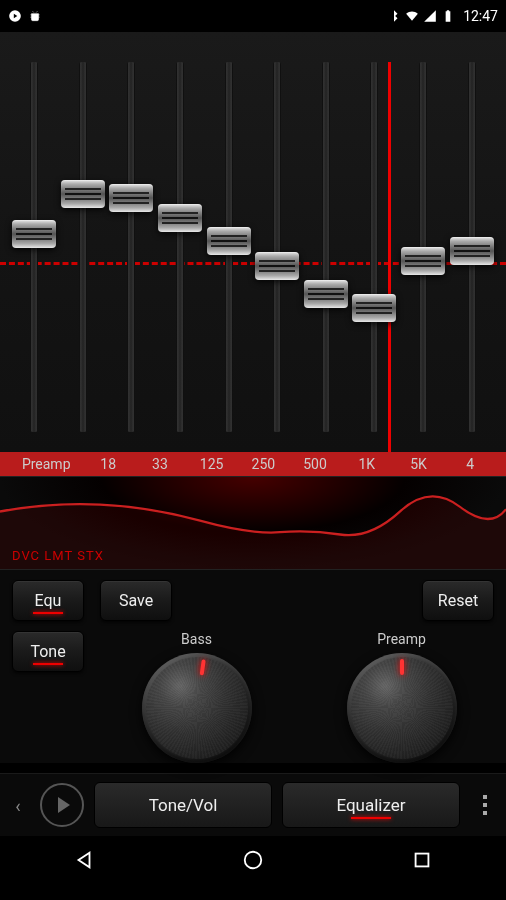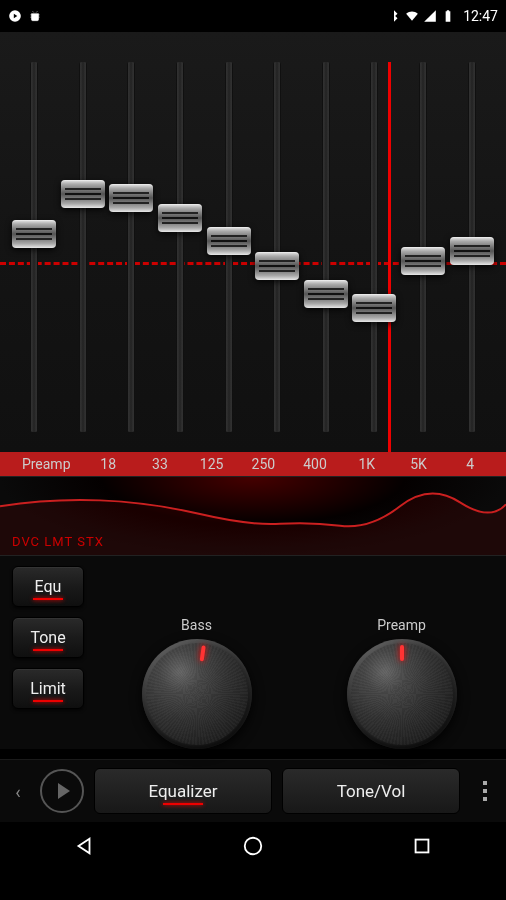--- a/index.html
+++ b/index.html
@@ -21,21 +21,21 @@
 .slider-thumb { position: absolute; left: -18px; width: 44px; height: 28px; cursor: pointer; }
 .thumb-body { width: 100%; height: 100%; background: linear-gradient(180deg, #e8e8e8 0%, #aaa 15%, #777 35%, #555 50%, #777 65%, #aaa 85%, #e8e8e8 100%); border-radius: 4px; box-shadow: 0 2px 6px rgba(0,0,0,0.8), inset 0 1px 1px rgba(255,255,255,0.3); position: relative; }
 .thumb-body::before, .thumb-body::after { content: ''; position: absolute; left: 4px; right: 4px; height: 2px; background: #222; }
 .thumb-body::before { top: 8px; }
 .thumb-body::after { bottom: 8px; }
 .thumb-center { position: absolute; left: 4px; right: 4px; top: 13px; height: 2px; background: #111; }
 
 .freq-labels { display: flex; padding: 4px 10px; background: #b91c1c; font-size: 14px; color: #ccc; }
 .freq-label { flex: 1; text-align: center; }
 
-.curve-area { height: 80px; background: radial-gradient(ellipse 50% 100% at 50% 0%, rgba(200,0,0,0.35) 0%, rgba(40,0,0,0.1) 60%, #0a0a0a 100%); position: relative; border-top: 1px solid #222; border-bottom: 1px solid #222; }
+.curve-area { height: 94px; background: radial-gradient(ellipse 50% 100% at 50% 0%, rgba(200,0,0,0.35) 0%, rgba(40,0,0,0.1) 60%, #0a0a0a 100%); position: relative; border-top: 1px solid #222; border-bottom: 1px solid #222; }
 .curve-svg { width: 100%; height: 100%; }
 .curve-text { position: absolute; bottom: 6px; left: 12px; color: #c00; font-size: 13px; letter-spacing: 1px; }
 
 .button-rows { padding: 10px 12px 0; background: #0a0a0a; }
 .btn-row { display: flex; gap: 16px; margin-bottom: 10px; }
 .btn { background: linear-gradient(180deg, #2a2a2a 0%, #1a1a1a 50%, #0f0f0f 100%); border: 1px solid #000; border-radius: 6px; color: #eee; font-size: 16px; padding: 10px 14px; cursor: pointer; box-shadow: inset 0 1px 0 rgba(255,255,255,0.05), 0 2px 3px rgba(0,0,0,0.6); position: relative; min-width: 72px; text-align: center; }
 .btn.underline::after { content: ''; position: absolute; left: 50%; transform: translateX(-50%); bottom: 6px; width: 30px; height: 2px; background: #e00; box-shadow: 0 0 4px #f00; }
 .spacer { flex: 1; }
 
 .knob-section { display: flex; gap: 20px; align-items: flex-start; }
@@ -184,43 +184,44 @@
       </div>
     </div>
 </div>
 
 <div class="freq-labels" id="freq-labels">
     <div class="freq-label" style="flex: 1.4 1 0%;">Preamp</div>
     <div class="freq-label">18</div>
     <div class="freq-label">33</div>
     <div class="freq-label">125</div>
     <div class="freq-label">250</div>
-    <div class="freq-label">400</div>
+    <div class="freq-label">500</div>
     <div class="freq-label">1K</div>
     <div class="freq-label">5K</div>
     <div class="freq-label">4</div>
   </div>
 
 <div class="curve-area">
   <svg class="curve-svg" viewBox="0 0 506 80" preserveAspectRatio="none">
     <path d="M0 30 Q50 22 100 24 T200 38 T280 48 T340 50 T400 30 T460 26 T506 28" stroke="#c22" stroke-width="2" fill="none"></path>
     <path d="M0 30 Q50 22 100 24 T200 38 T280 48 T340 50 T400 30 T460 26 T506 28 L506 80 L0 80 Z" fill="rgba(180,0,0,0.12)"></path>
   </svg>
   <div class="curve-text">DVC LMT STX</div>
 </div>
 
 <div class="button-rows">
   <div class="btn-row">
     <button class="btn underline">Equ</button>
+    <button class="btn">Save</button>
     <div class="spacer"></div>
+    <button class="btn">Reset</button>
   </div>
   <div class="btn-row knob-section">
     <div class="left-btns">
       <button class="btn underline">Tone</button>
-      <button class="btn underline">Limit</button>
     </div>
     <div class="knob-group">
       <div class="knob-label">Bass</div>
       <div class="knob">
         <div class="knob-indicator" style="transform: translateX(-50%) rotate(8deg); transform-origin: 50% 49px;"></div>
       </div>
     </div>
     <div class="knob-group">
       <div class="knob-label">Preamp</div>
       <div class="knob">
@@ -228,22 +229,22 @@
       </div>
     </div>
   </div>
 </div>
 
 <div class="nav-row">
   <div class="nav-chevron">‹</div>
   <div class="play-circle">
     <div class="play-triangle"></div>
   </div>
+  <div class="nav-btn">Tone/Vol</div>
   <div class="nav-btn active">Equalizer</div>
-  <div class="nav-btn">Tone/Vol</div>
   <div class="menu-dots">
     <div class="dot"></div>
       <div class="dot"></div>
       <div class="dot"></div>
   </div>
 </div>
 
 <div class="android-nav">
   <svg class="nav-icon" viewBox="0 0 24 24">
       <path d="M18 4 L6 12 L18 20 Z"></path>

